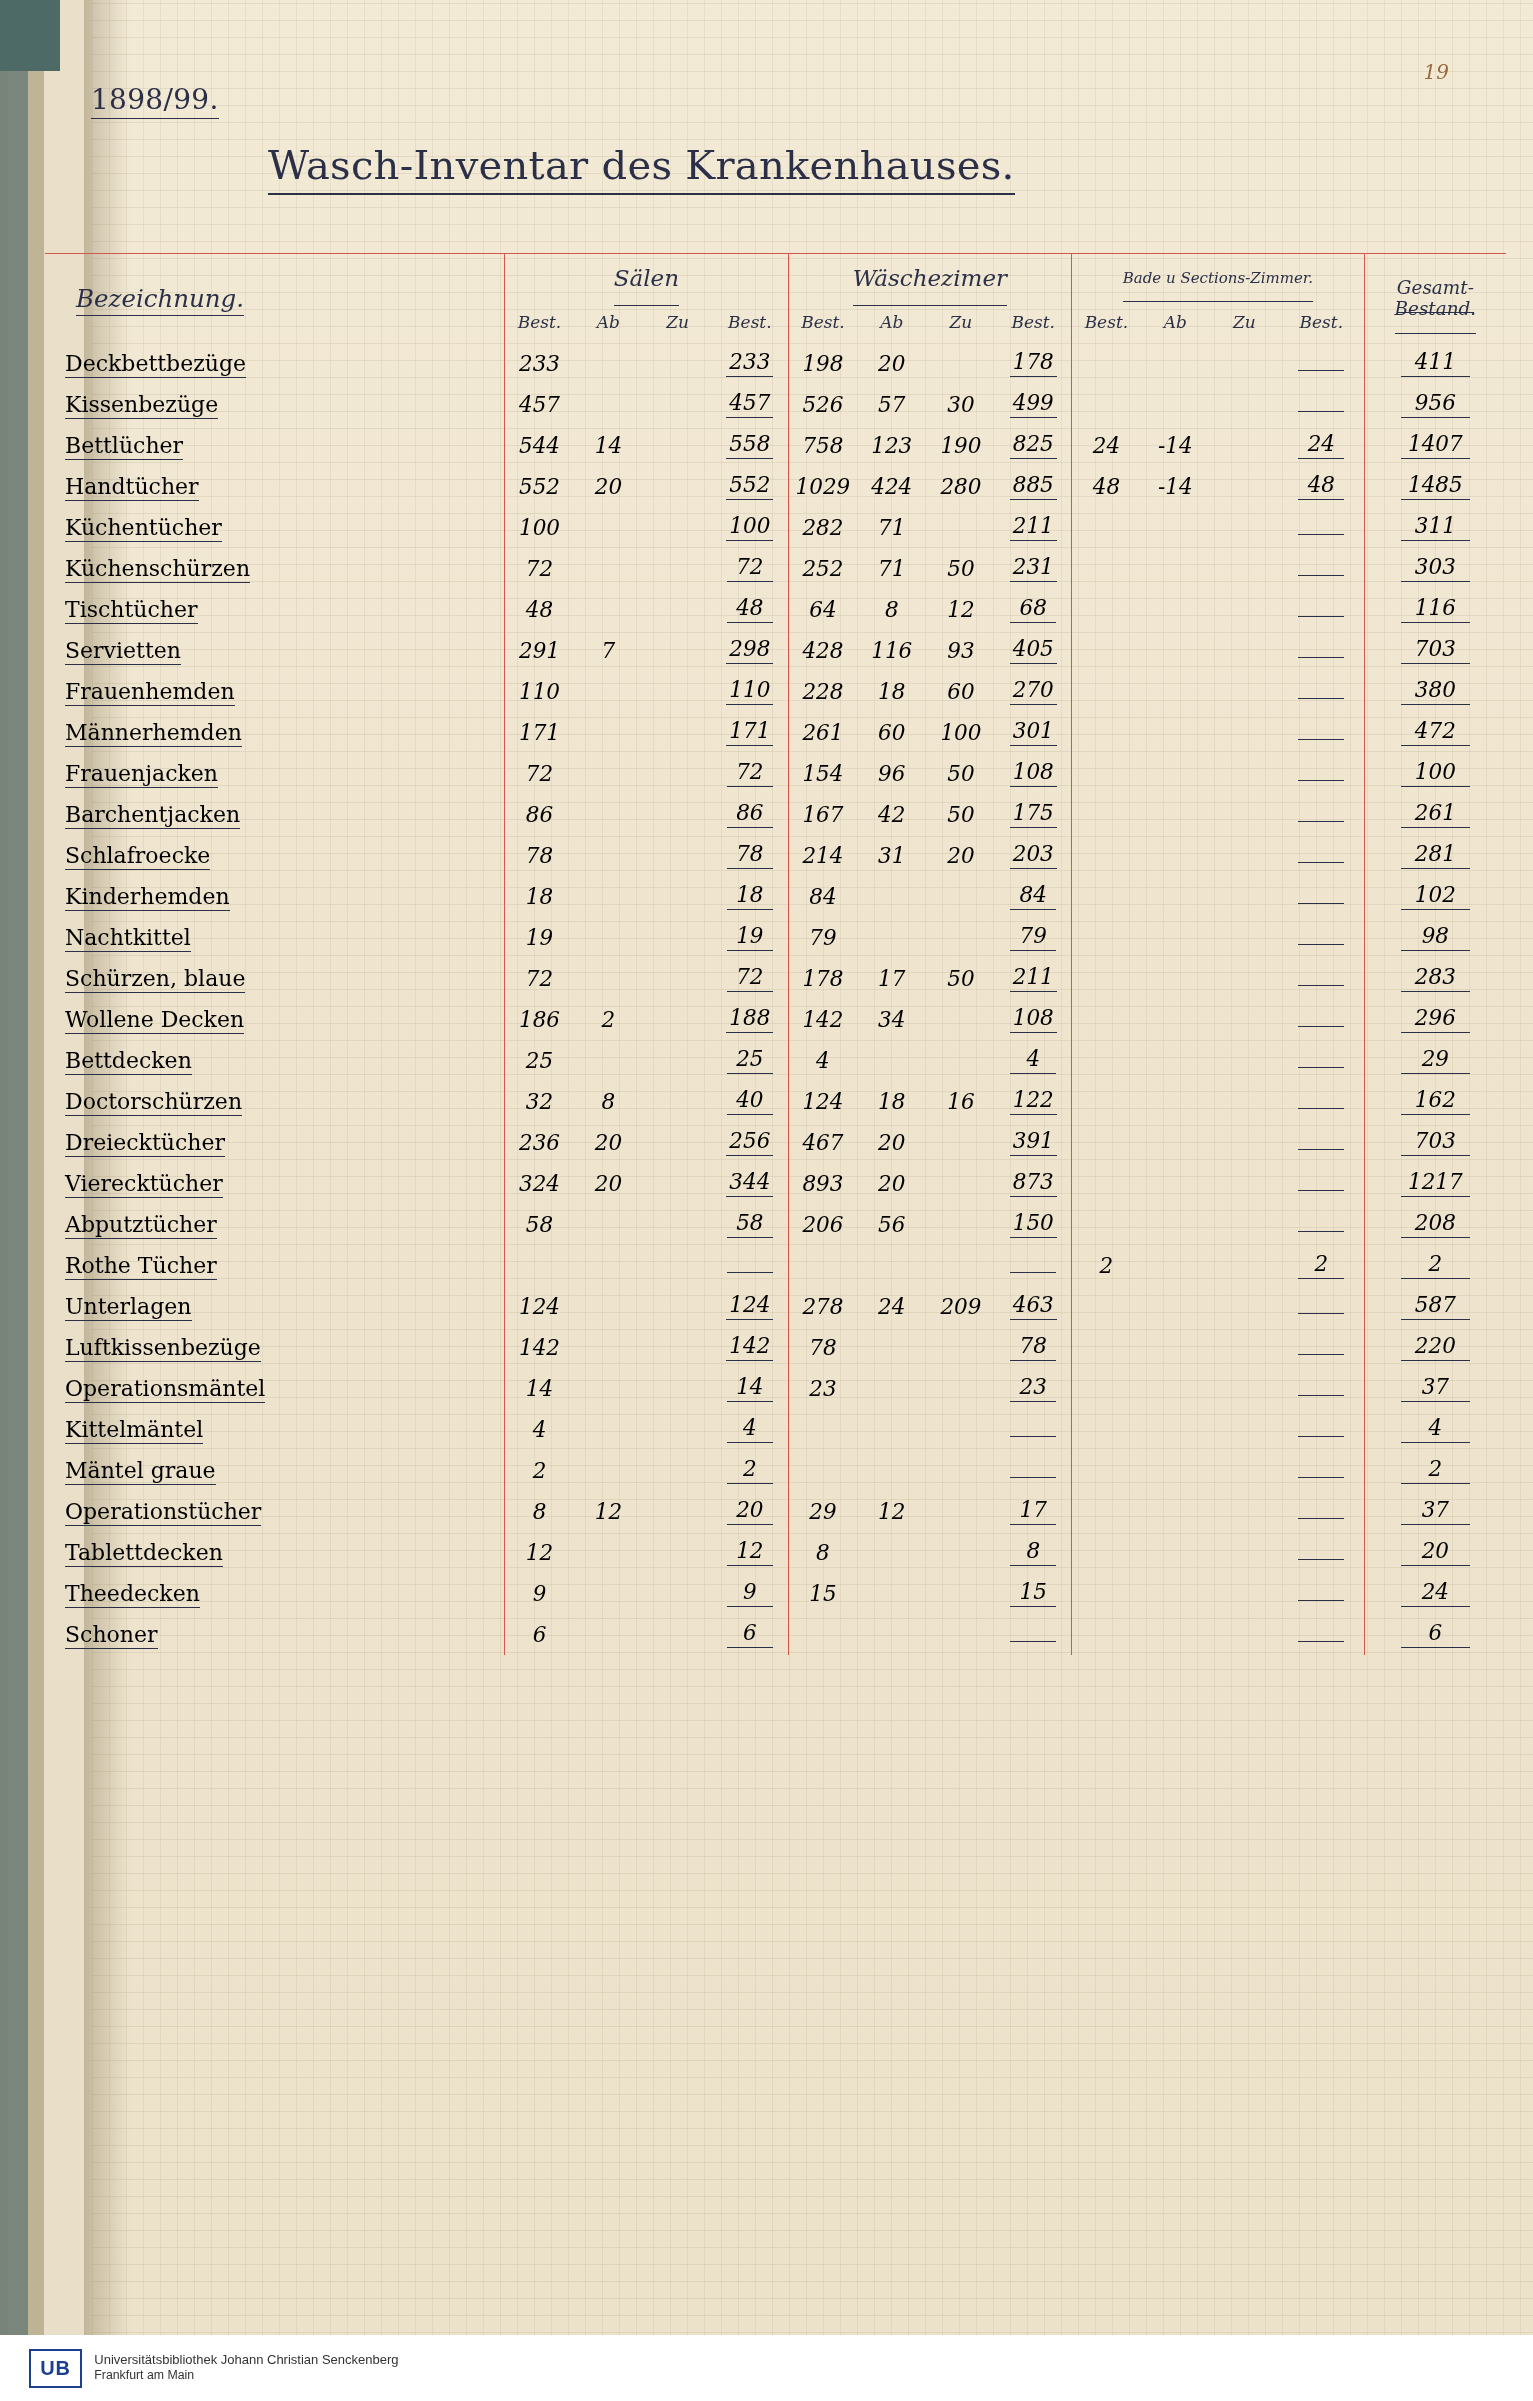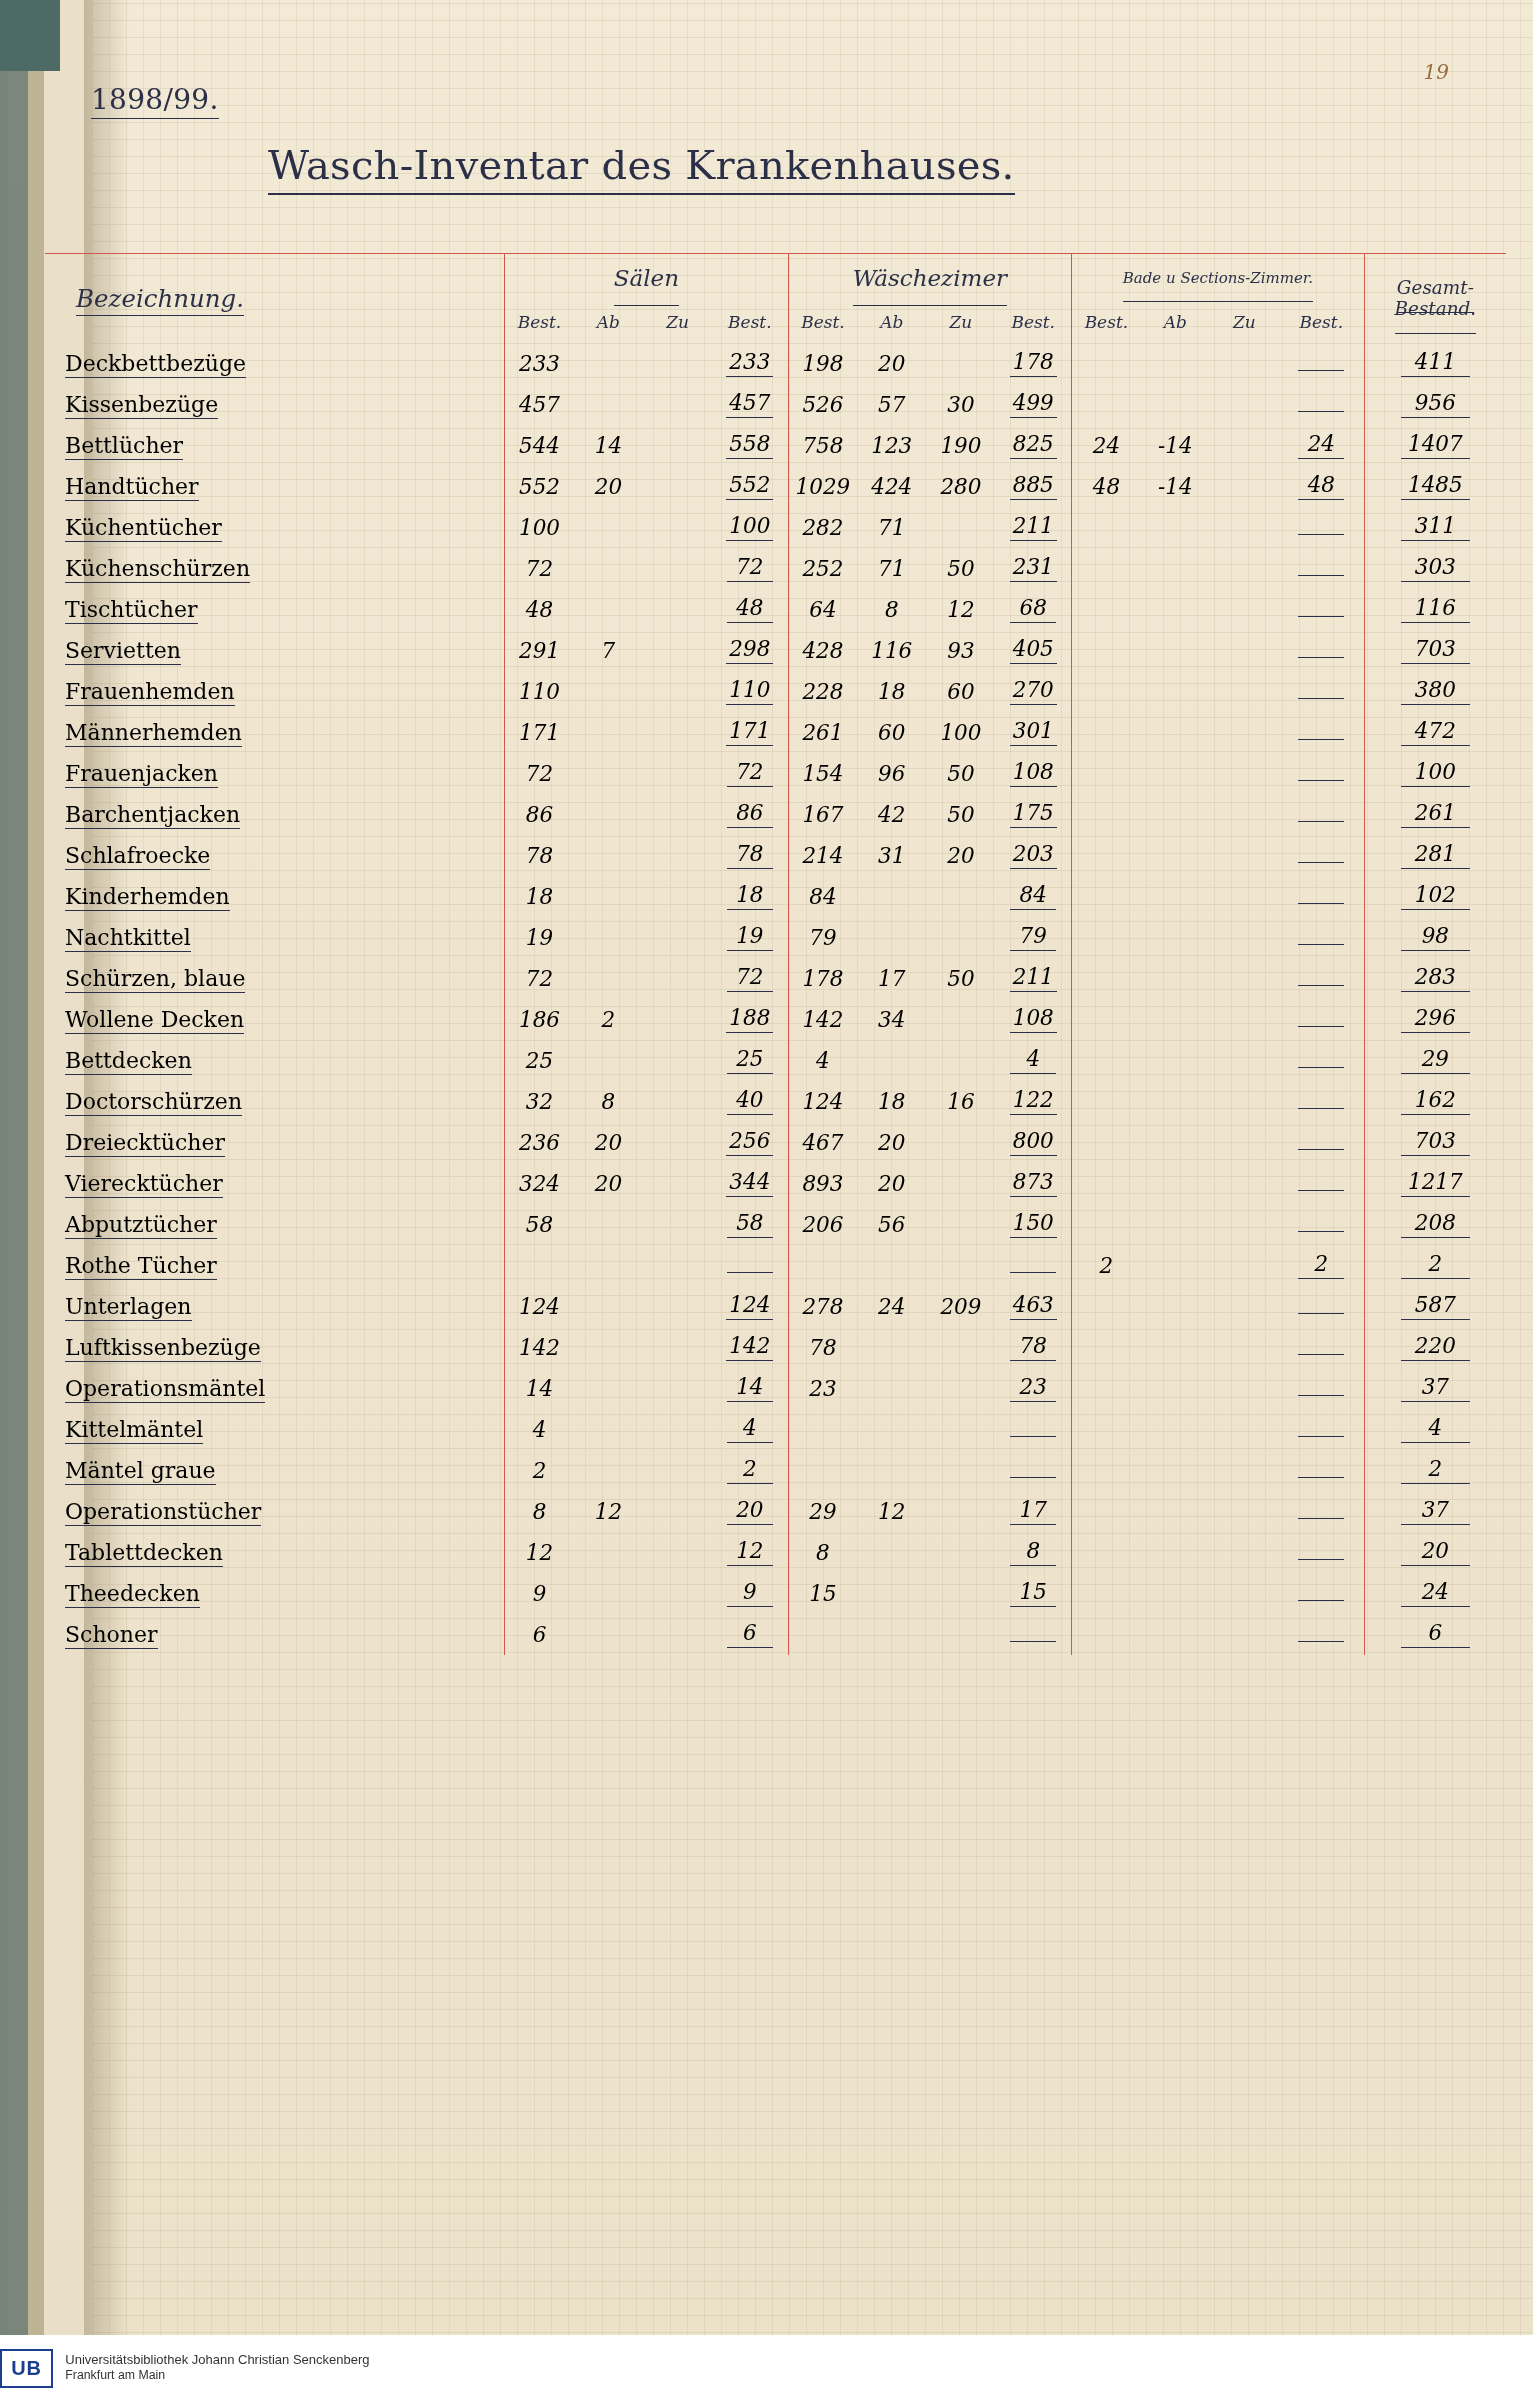--- a/index.html
+++ b/index.html
@@ -135,21 +135,21 @@
   }
   .bezeich u{text-decoration:none;border-bottom:1.5px solid #2b3048;padding-bottom:2.3px;}
 
   
   .footer{
     position:absolute;left:0;bottom:0;width:1534px;height:66px;
     background:#ffffff;
     display:flex;align-items:center;
   }
   .ub-logo{
-    width:49px;height:35px;border:2.3px solid #1d3f8f;
+    margin-left:29px;width:49px;height:35px;border:2.3px solid #1d3f8f;
     color:#1d3f8f;font-family:"Liberation Sans",sans-serif;font-weight:bold;
     font-size:20px;display:flex;align-items:center;justify-content:center;
     letter-spacing:0.8px;
   }
   .ub-text{
     margin-left:12.3px;color:#333;font-family:"Liberation Sans",sans-serif;
     font-size:13px;line-height:1.25;
   }
   .tiny{font-size:12.3px;}
 </style>
@@ -516,21 +516,21 @@
           </tr>
           <tr>
             <td class="rowname vline"><span>Dreiecktücher</span></td>
             <td class="num"><span>236</span></td>
             <td class="num"><span>20</span></td>
             <td class="num"><span></span></td>
             <td class="num ul vline"><span>256</span></td>
             <td class="num"><span>467</span></td>
             <td class="num"><span>20</span></td>
             <td class="num"><span></span></td>
-            <td class="num ul vline"><span>800</span></td>
+            <td class="num ul vline"><span>391</span></td>
             <td class="num"><span></span></td>
             <td class="num"><span></span></td>
             <td class="num"><span></span></td>
             <td class="num ul vline"><span></span></td>
             <td class="num total"><span>703</span></td>
           </tr>
           <tr>
             <td class="rowname vline"><span>Vierecktücher</span></td>
             <td class="num"><span>324</span></td>
             <td class="num"><span>20</span></td>

